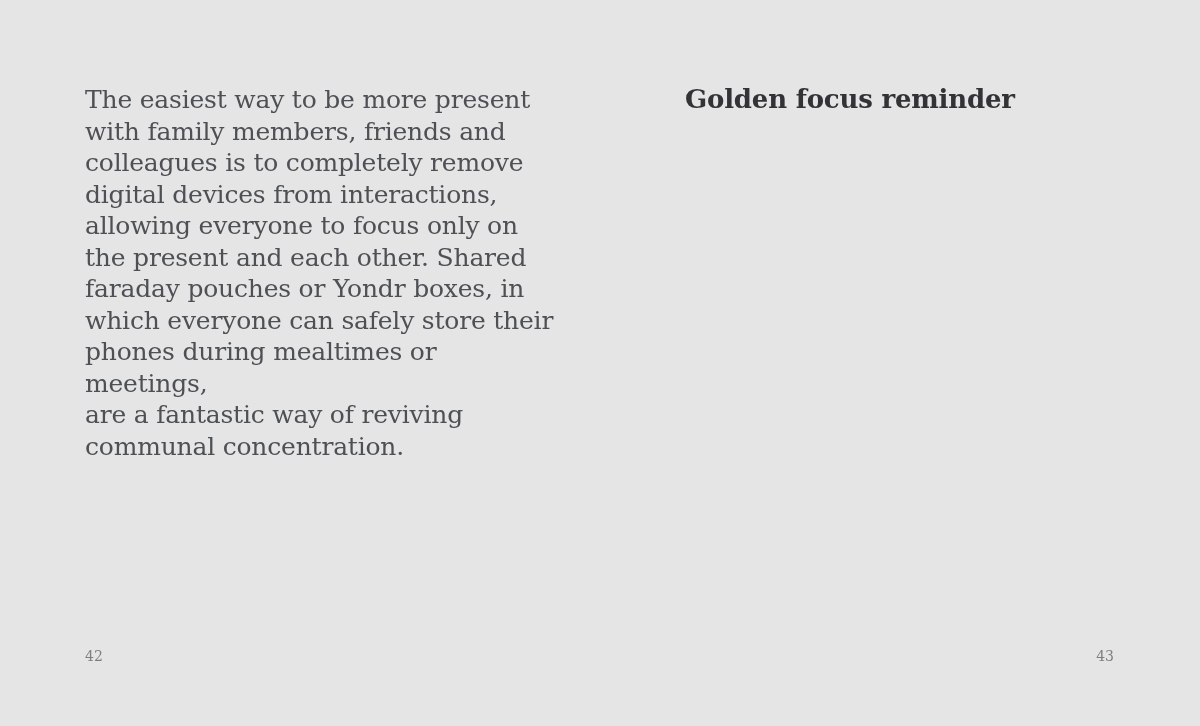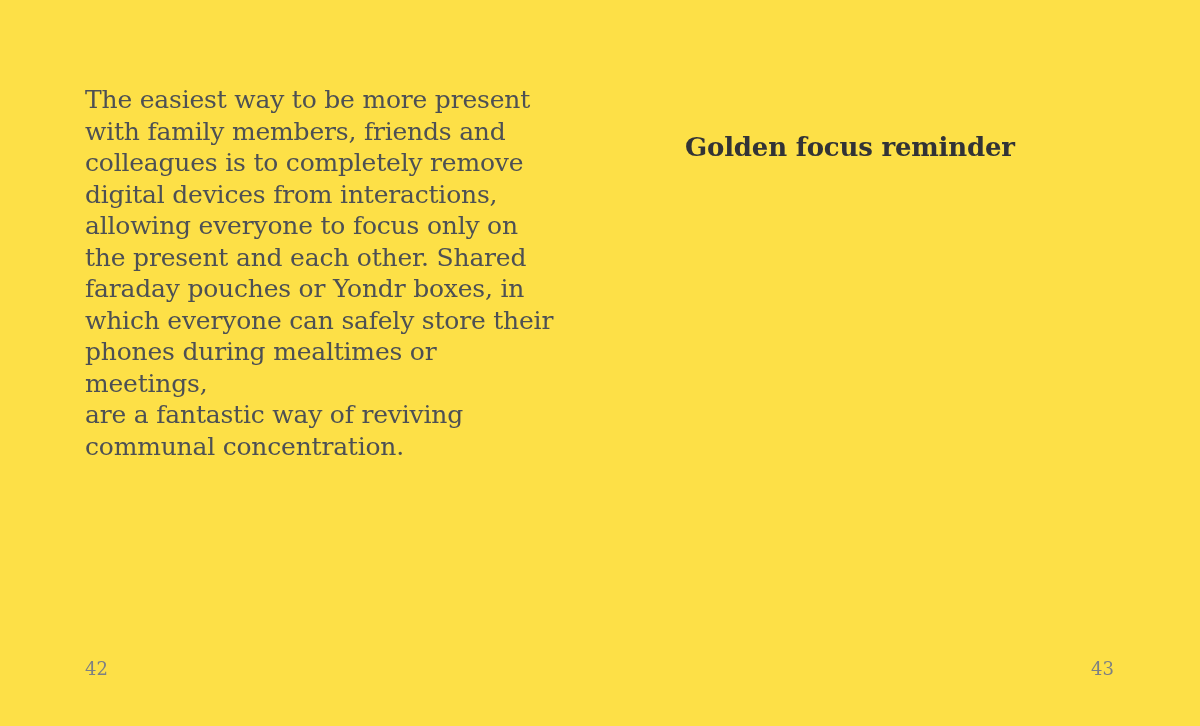--- a/index.html
+++ b/index.html
@@ -4,21 +4,21 @@
 <style>
   html, body {
     margin: 0;
     padding: 0;
     background: #ffffff;
   }
   .spread {
     position: relative;
     width: 1200px;
     height: 726px;
-    background: #fde047;
+    background: #e5e5e5;
     font-family: "DejaVu Serif", serif;
     overflow: hidden;
   }
   .page {
     position: absolute;
     top: 0;
     height: 100%;
   }
   .page-left  { left: 0;   width: 600px; }
   .page-right { left: 600px; width: 600px; }
@@ -38,32 +38,31 @@
   }
   .right-heading {
     position: absolute;
     left: 85px;   
     top: 84px;
     font-size: 26px;
     line-height: 31.5px;
     font-weight: bold;
     letter-spacing: -0.2px;
     color: #323336;
-    margin-top: 48px;
   }
   .right-paragraph {
     position: absolute;
     left: 85px;
     top: 127px;
     width: 470px;
   }
   .page-number {
     position: absolute;
-    bottom: 48px;
-    font-size: 18px;
+    bottom: 61px;
+    font-size: 14px;
     line-height: 18px;
     color: #7d8083;
   }
   .page-number-left  { left: 85px; }
   .page-number-right { right: 86px; text-align: center; }
 </style>
 </head>
 <body>
 
 <div class="spread">

